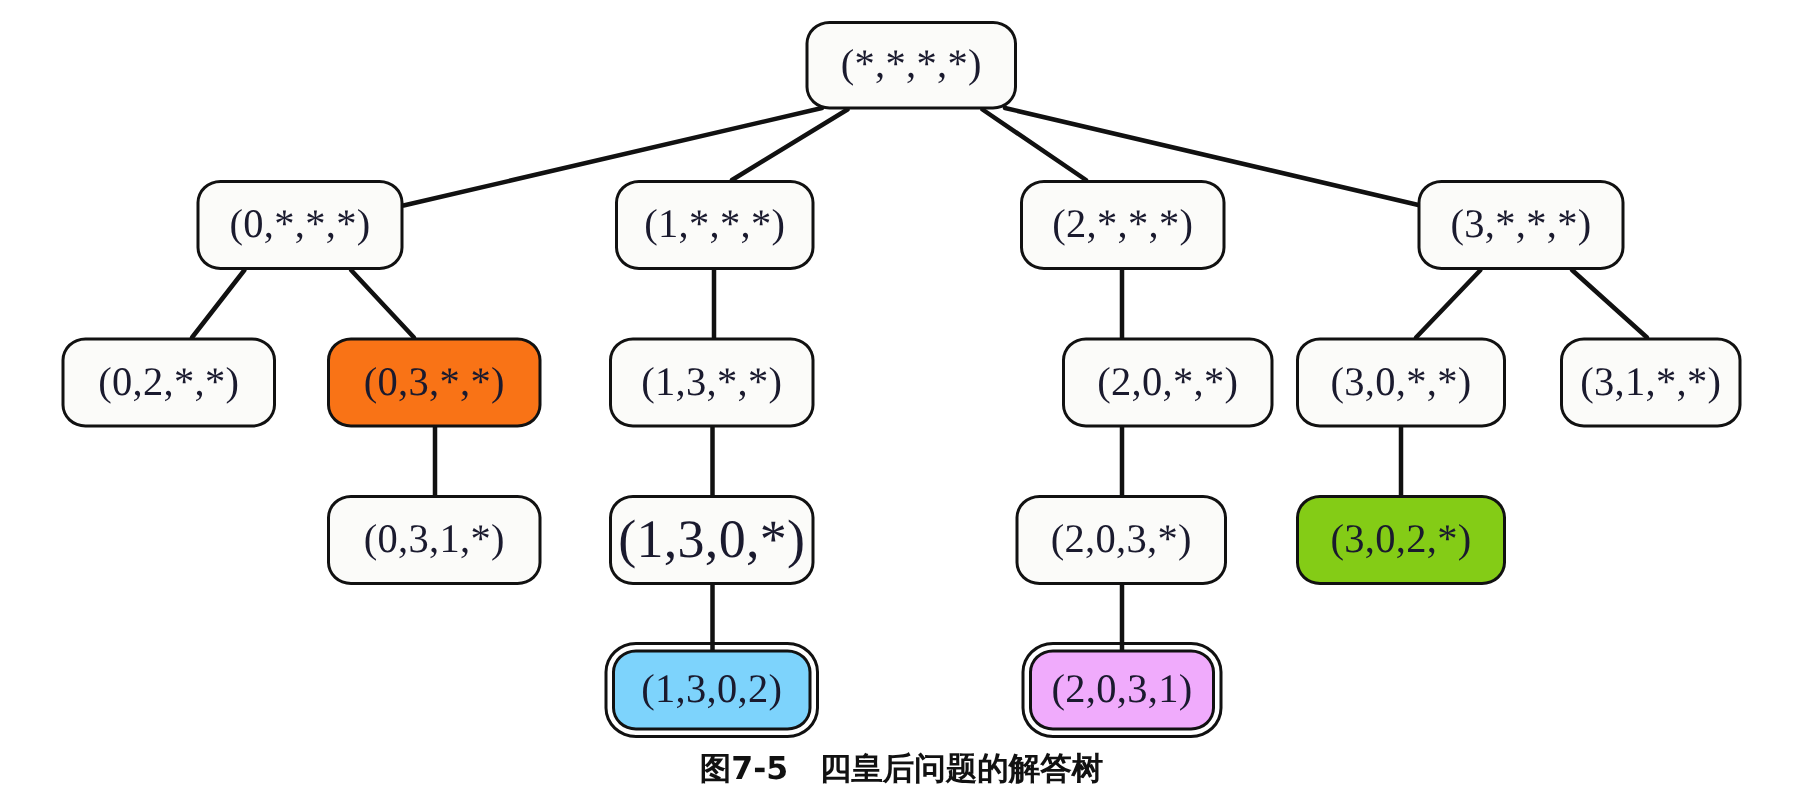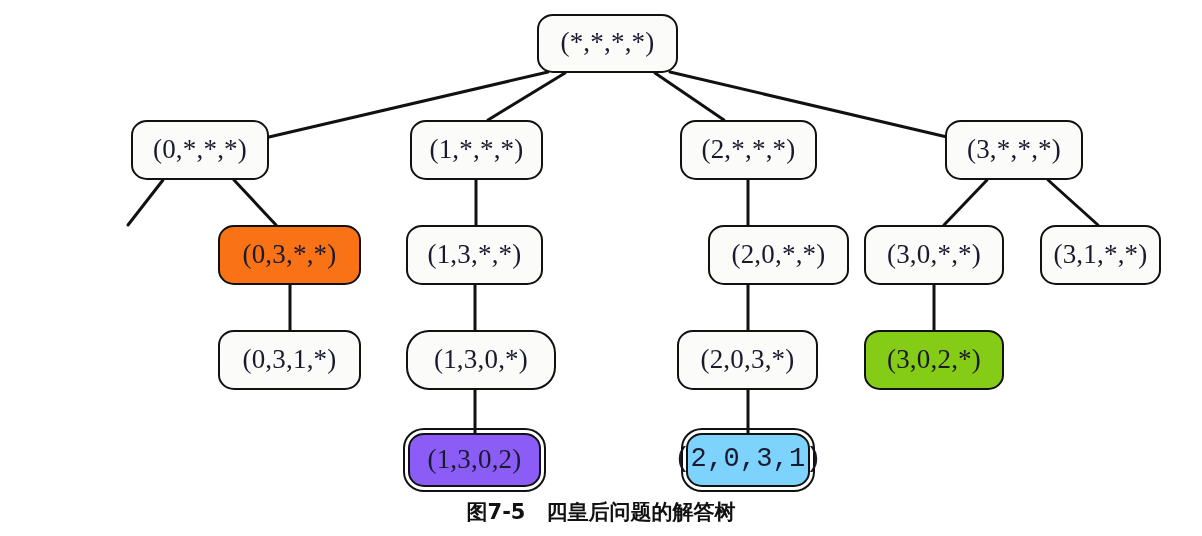--- a/index.html
+++ b/index.html
@@ -111,50 +111,53 @@
       </div>
       <div class="tree-node" style="left: 410px; top: 120px; width: 133px; height: 60px; font-size: 27px; background: rgb(251, 251, 249); border-color: rgb(17, 17, 17); color: rgb(26, 26, 46);">
         <span class="node-label">(1,*,*,*)</span>
       </div>
       <div class="tree-node" style="left: 680px; top: 120px; width: 137px; height: 60px; font-size: 27px; background: rgb(251, 251, 249); border-color: rgb(17, 17, 17); color: rgb(26, 26, 46);">
         <span class="node-label">(2,*,*,*)</span>
       </div>
       <div class="tree-node" style="left: 945px; top: 120px; width: 138px; height: 60px; font-size: 27px; background: rgb(251, 251, 249); border-color: rgb(17, 17, 17); color: rgb(26, 26, 46);">
         <span class="node-label">(3,*,*,*)</span>
       </div>
+      <div class="tree-node" style="left: 41px; top: 225px; width: 143px; height: 60px; font-size: 27px; background: rgb(251, 251, 249); border-color: rgb(17, 17, 17); color: rgb(26, 26, 46);">
+        <span class="node-label">(0,2,*,*)</span>
+      </div>
       <div class="tree-node" style="left: 218px; top: 225px; width: 143px; height: 60px; font-size: 27px; background: #f97316; border-color: rgb(17, 17, 17); color: rgb(26, 26, 46);">
         <span class="node-label">(0,3,*,*)</span>
       </div>
       <div class="tree-node" style="left: 406px; top: 225px; width: 137px; height: 60px; font-size: 27px; background: rgb(251, 251, 249); border-color: rgb(17, 17, 17); color: rgb(26, 26, 46);">
         <span class="node-label">(1,3,*,*)</span>
       </div>
       <div class="tree-node" style="left: 708px; top: 225px; width: 141px; height: 60px; font-size: 27px; background: rgb(251, 251, 249); border-color: rgb(17, 17, 17); color: rgb(26, 26, 46);">
         <span class="node-label">(2,0,*,*)</span>
       </div>
       <div class="tree-node" style="left: 864px; top: 225px; width: 140px; height: 60px; font-size: 27px; background: rgb(251, 251, 249); border-color: rgb(17, 17, 17); color: rgb(26, 26, 46); text-align: center;">
         <span class="node-label">(3,0,*,*)</span>
       </div>
       <div class="tree-node" style="left: 1040px; top: 225px; width: 121px; height: 60px; font-size: 27px; background: rgb(251, 251, 249); border-color: rgb(17, 17, 17); color: rgb(26, 26, 46);">
         <span class="node-label">(3,1,*,*)</span>
       </div>
       <div class="tree-node" style="left: 218px; top: 330px; width: 143px; height: 60px; font-size: 27px; background: rgb(251, 251, 249); border-color: rgb(17, 17, 17); color: rgb(26, 26, 46);">
         <span class="node-label">(0,3,1,*)</span>
       </div>
-      <div class="tree-node" style="left: 406px; top: 330px; width: 150px; height: 60px; font-size: 27px; background: rgb(251, 251, 249); border-color: rgb(17, 17, 17); color: rgb(26, 26, 46); border-radius: 23px;">
+      <div class="tree-node" style="left: 406px; top: 330px; width: 137px; height: 60px; font-size: 36px; background: rgb(251, 251, 249); border-color: rgb(17, 17, 17); color: rgb(26, 26, 46);">
         <span class="node-label">(1,3,0,*)</span>
       </div>
       <div class="tree-node" style="left: 677px; top: 330px; width: 141px; height: 60px; font-size: 27px; background: rgb(251, 251, 249); border-color: rgb(17, 17, 17); color: rgb(26, 26, 46);">
         <span class="node-label">(2,0,3,*)</span>
       </div>
       <div class="tree-node" style="left: 864px; top: 330px; width: 140px; height: 60px; font-size: 27px; background: #84cc16; border-color: rgb(17, 17, 17); color: rgb(26, 26, 46);">
         <span class="node-label">(3,0,2,*)</span>
       </div>
-      <div class="tree-node solution" style="left: 408px; top: 433px; width: 133px; height: 54px; font-size: 27px; background: #8b5cf6; border-color: rgb(17, 17, 17); color: rgb(26, 26, 46);">
+      <div class="tree-node solution" style="left: 408px; top: 433px; width: 133px; height: 54px; font-size: 27px; background: #7dd3fc; border-color: rgb(17, 17, 17); color: rgb(26, 26, 46);">
         <span class="node-label">(1,3,0,2)</span>
       </div>
-      <div class="tree-node solution" style="left: 686px; top: 433px; width: 124px; height: 54px; font-size: 27px; background: #7dd3fc; border-color: rgb(17, 17, 17); color: rgb(26, 26, 46); font-family: Liberation Mono, monospace;">
+      <div class="tree-node solution" style="left: 686px; top: 433px; width: 124px; height: 54px; font-size: 27px; background: #f0abfc; border-color: rgb(17, 17, 17); color: rgb(26, 26, 46);">
         <span class="node-label">(2,0,3,1)</span>
       </div>
     </div>
 
   <div id="caption" style="top: 498px; font-size: 21px;">图7-5　四皇后问题的解答树</div>
 
 </div>
 
 </body></html>

